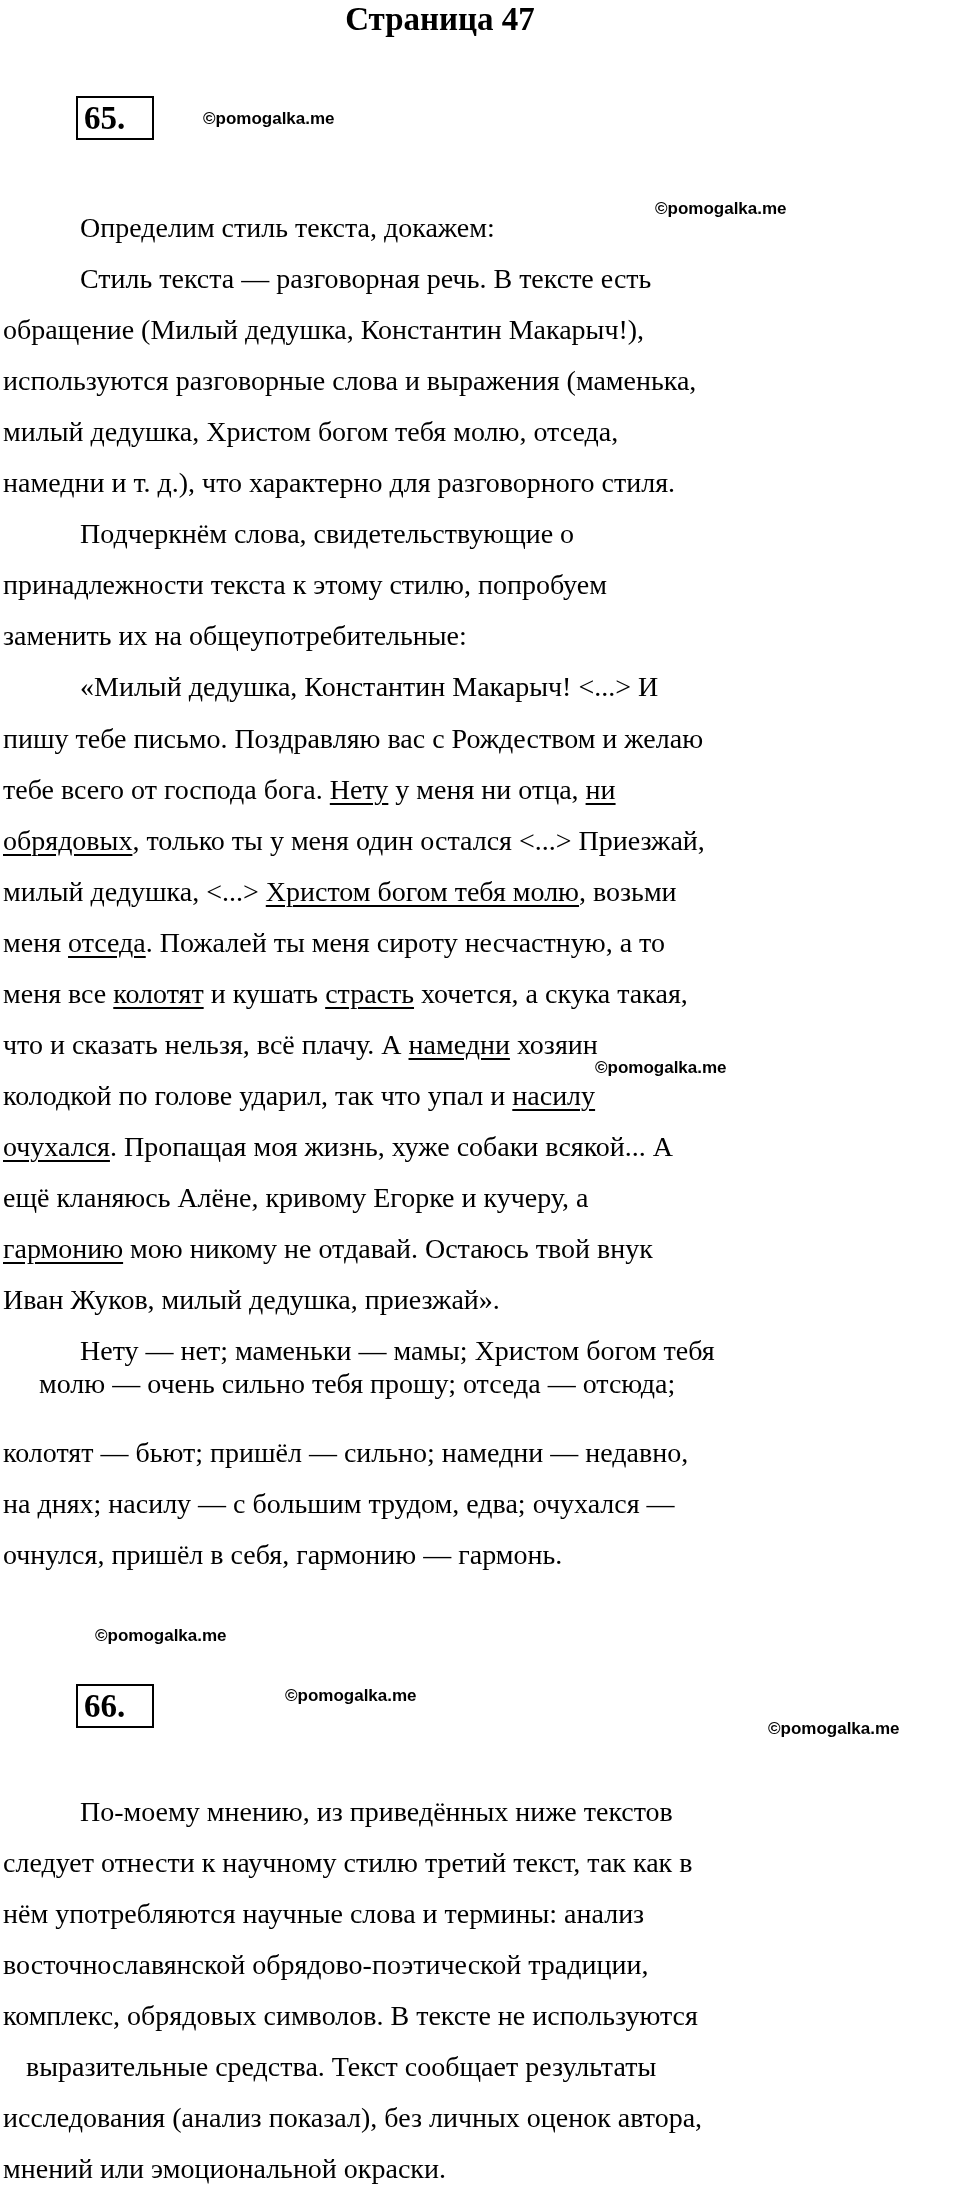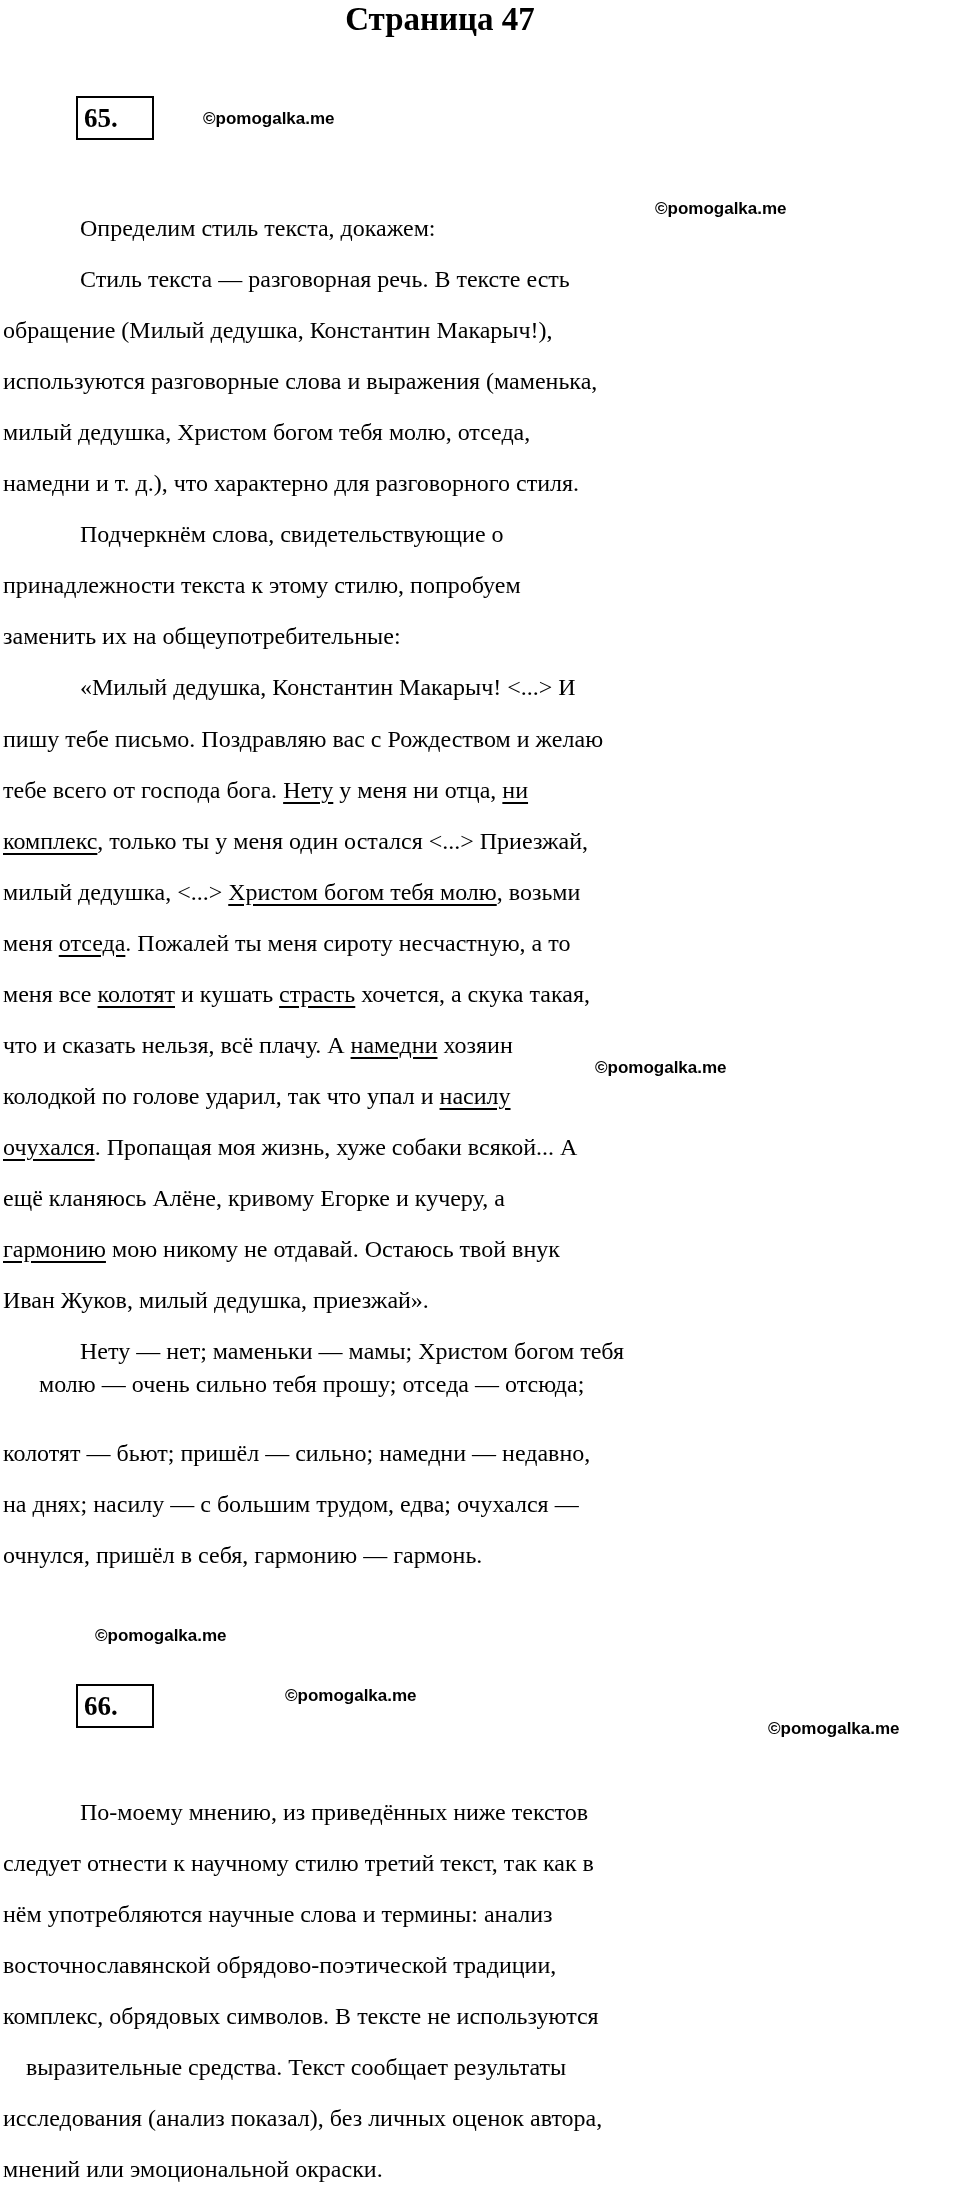--- a/index.html
+++ b/index.html
@@ -3,30 +3,30 @@
 <meta charset="utf-8">
 <style>
   html, body { margin: 0; padding: 0; background: #ffffff; }
   body { width: 960px; height: 2189px; position: relative; overflow: hidden; color: #000; }
   .title {
     position: absolute; left: 0; top: 0; width: 880px; text-align: center;
     font-family: "Liberation Serif", serif; font-weight: bold; font-size: 33px; line-height: 38px;
   }
   .numbox {
     position: absolute; width: 68px; height: 40px; border: 2.5px solid #000;
-    font-family: "Liberation Serif", serif; font-weight: bold; font-size: 27px; line-height: 40px;
+    font-family: "Liberation Serif", serif; font-weight: bold; font-size: 33px; line-height: 40px;
     text-align: left; padding-left: 6px; box-sizing: content-box;
   }
   .wm {
     position: absolute; font-family: "Liberation Sans", sans-serif; font-weight: bold;
     font-size: 17px; line-height: 20px; white-space: nowrap; color: #000;
   }
   .line {
     position: absolute; left: 3px; white-space: nowrap;
-    font-family: "Liberation Serif", serif; font-size: 24px; line-height: 44px;
+    font-family: "Liberation Serif", serif; font-size: 28px; line-height: 44px;
     transform-origin: left center;
   }
   .line.indent { left: 80px; }
   .line u { text-decoration: underline; text-decoration-thickness: 2px; text-underline-offset: 4px; }
 </style>
 </head>
 <body>
 
 <div class="title">Страница 47</div>
 
@@ -40,21 +40,21 @@
     <div class="line" style="top: 308.1px;"><span>обращение (Милый дедушка, Константин Макарыч!),</span></div>
     <div class="line" style="top: 359.15px;"><span>используются разговорные слова и выражения (маменька,</span></div>
     <div class="line" style="top: 410.2px;"><span>милый дедушка, Христом богом тебя молю, отседа,</span></div>
     <div class="line" style="top: 461.25px;"><span>намедни и т. д.), что характерно для разговорного стиля.</span></div>
     <div class="line indent" style="top: 512.3px;"><span>Подчеркнём слова, свидетельствующие о</span></div>
     <div class="line" style="top: 563.35px;"><span>принадлежности текста к этому стилю, попробуем</span></div>
     <div class="line" style="top: 614.4px;"><span>заменить их на общеупотребительные:</span></div>
     <div class="line indent" style="top: 665.45px;"><span>«Милый дедушка, Константин Макарыч! &lt;...&gt; И</span></div>
     <div class="line" style="top: 716.5px;"><span>пишу тебе письмо. Поздравляю вас с Рождеством и желаю</span></div>
     <div class="line" style="top: 767.55px;"><span>тебе всего от господа бога. </span><u>Нету</u><span> у меня ни отца, </span><u>ни</u></div>
-    <div class="line" style="top: 818.6px;"><u>комплекс</u><span>, только ты у меня один остался &lt;...&gt; Приезжай,</span></div>
+    <div class="line" style="top: 818.6px;"><u>обрядовых</u><span>, только ты у меня один остался &lt;...&gt; Приезжай,</span></div>
     <div class="line" style="top: 869.65px;"><span>милый дедушка, &lt;...&gt; </span><u>Христом богом тебя молю</u><span>, возьми</span></div>
     <div class="line" style="top: 920.7px;"><span>меня </span><u>отседа</u><span>. Пожалей ты меня сироту несчастную, а то</span></div>
     <div class="line" style="top: 971.75px;"><span>меня все </span><u>колотят</u><span> и кушать </span><u>страсть</u><span> хочется, а скука такая,</span></div>
     <div class="line" style="top: 1023px;"><span>что и сказать нельзя, всё плачу. А </span><u>намедни</u><span> хозяин</span></div>
     <div class="line" style="top: 1073.85px;"><span>колодкой по голове ударил, так что упал и </span><u>насилу</u></div>
     <div class="line" style="top: 1124.9px;"><u>очухался</u><span>. Пропащая моя жизнь, хуже собаки всякой... А</span></div>
     <div class="line" style="top: 1175.95px;"><span>ещё кланяюсь Алёне, кривому Егорке и кучеру, а</span></div>
     <div class="line" style="top: 1227px;"><u>гармонию</u><span> мою никому не отдавай. Остаюсь твой внук</span></div>
     <div class="line" style="top: 1278.05px;"><span>Иван Жуков, милый дедушка, приезжай».</span></div>
     <div class="line indent" style="top: 1329.1px;"><span>Нету — нет; маменьки — мамы; Христом богом тебя</span></div>

